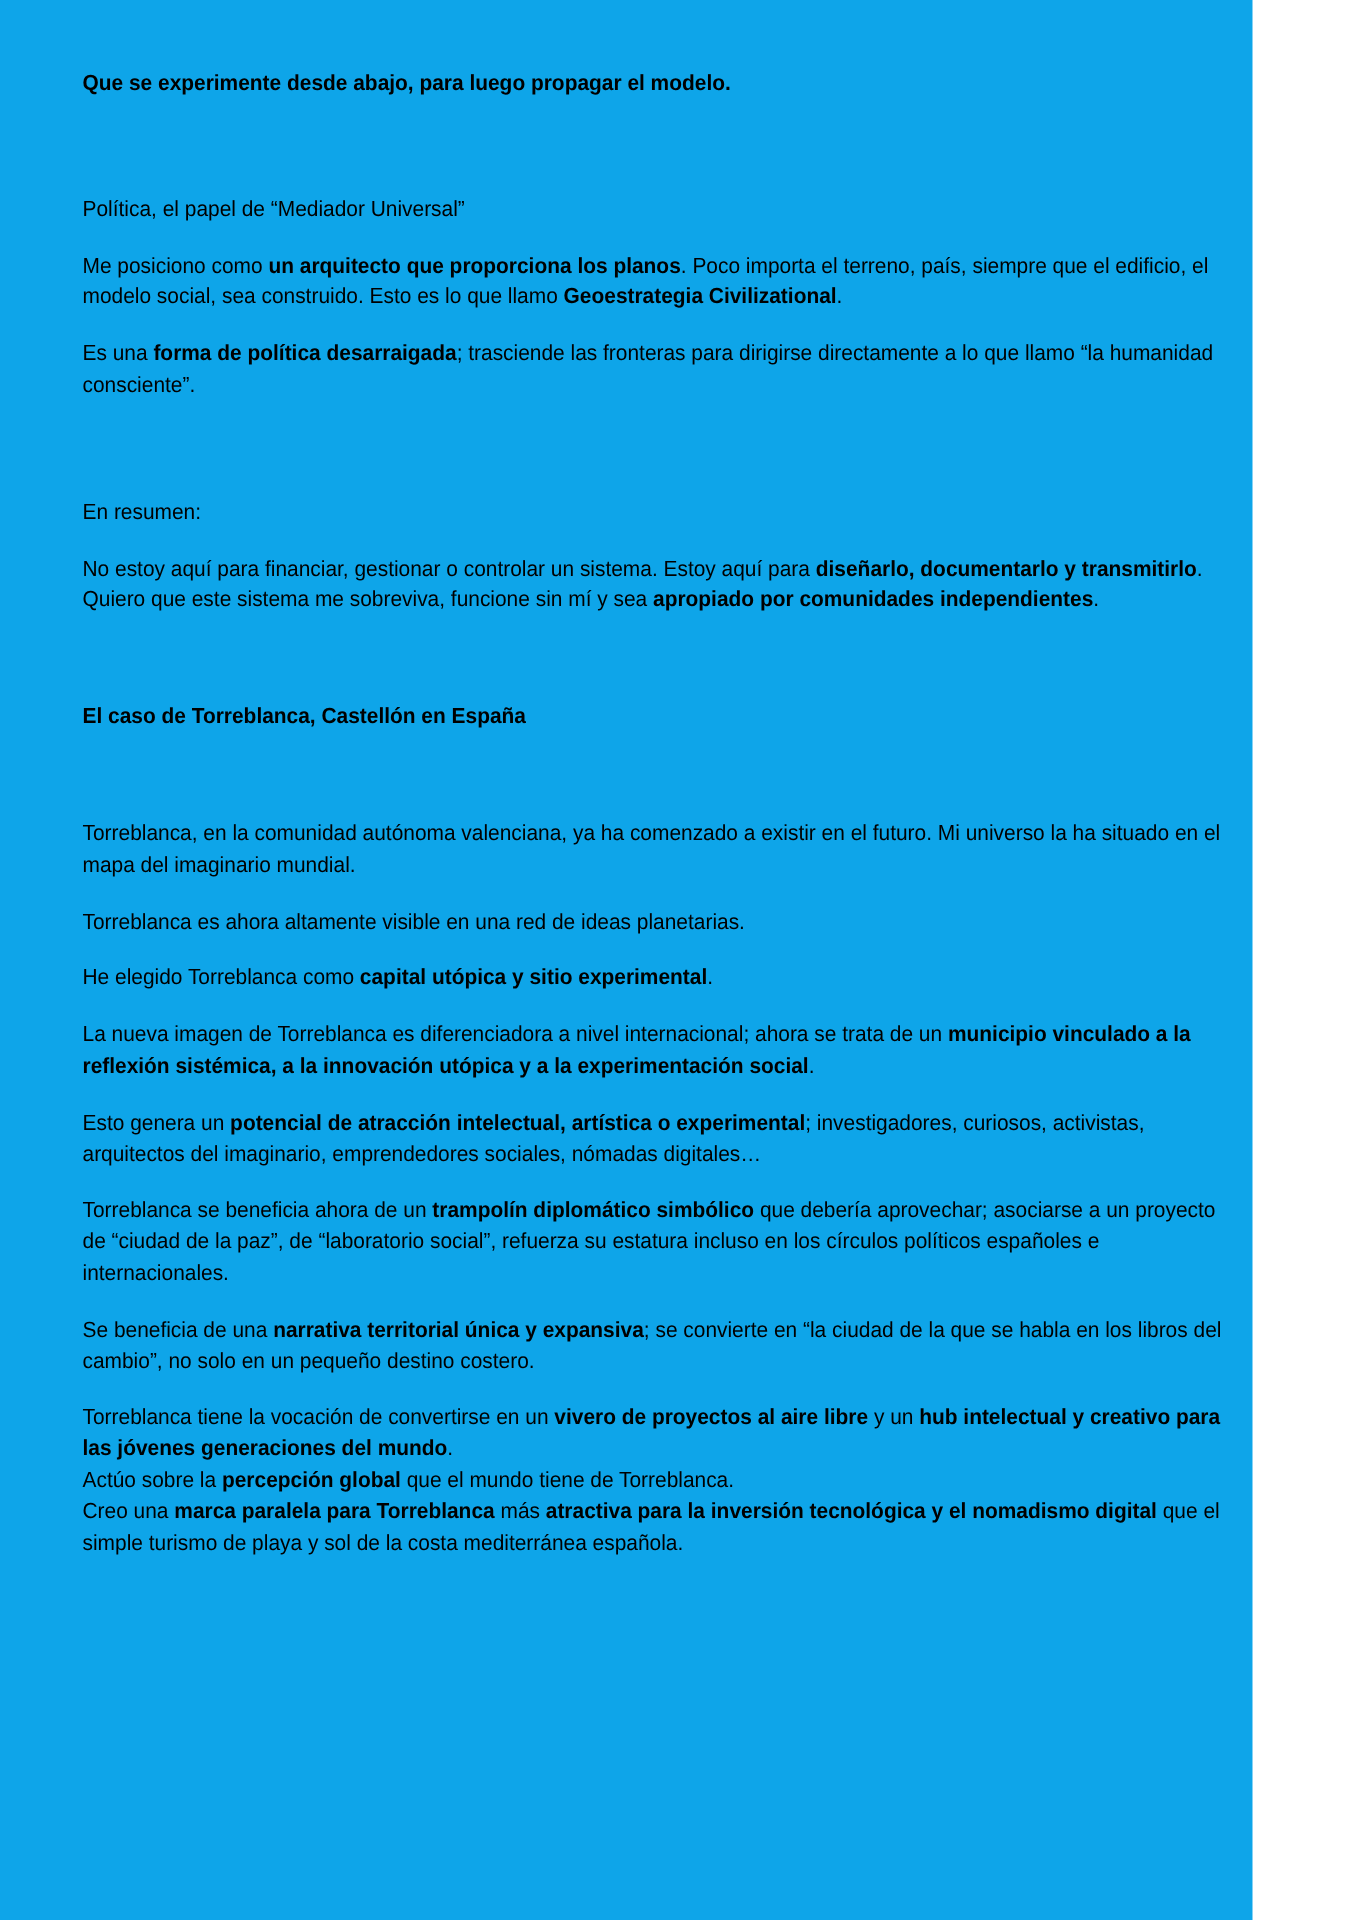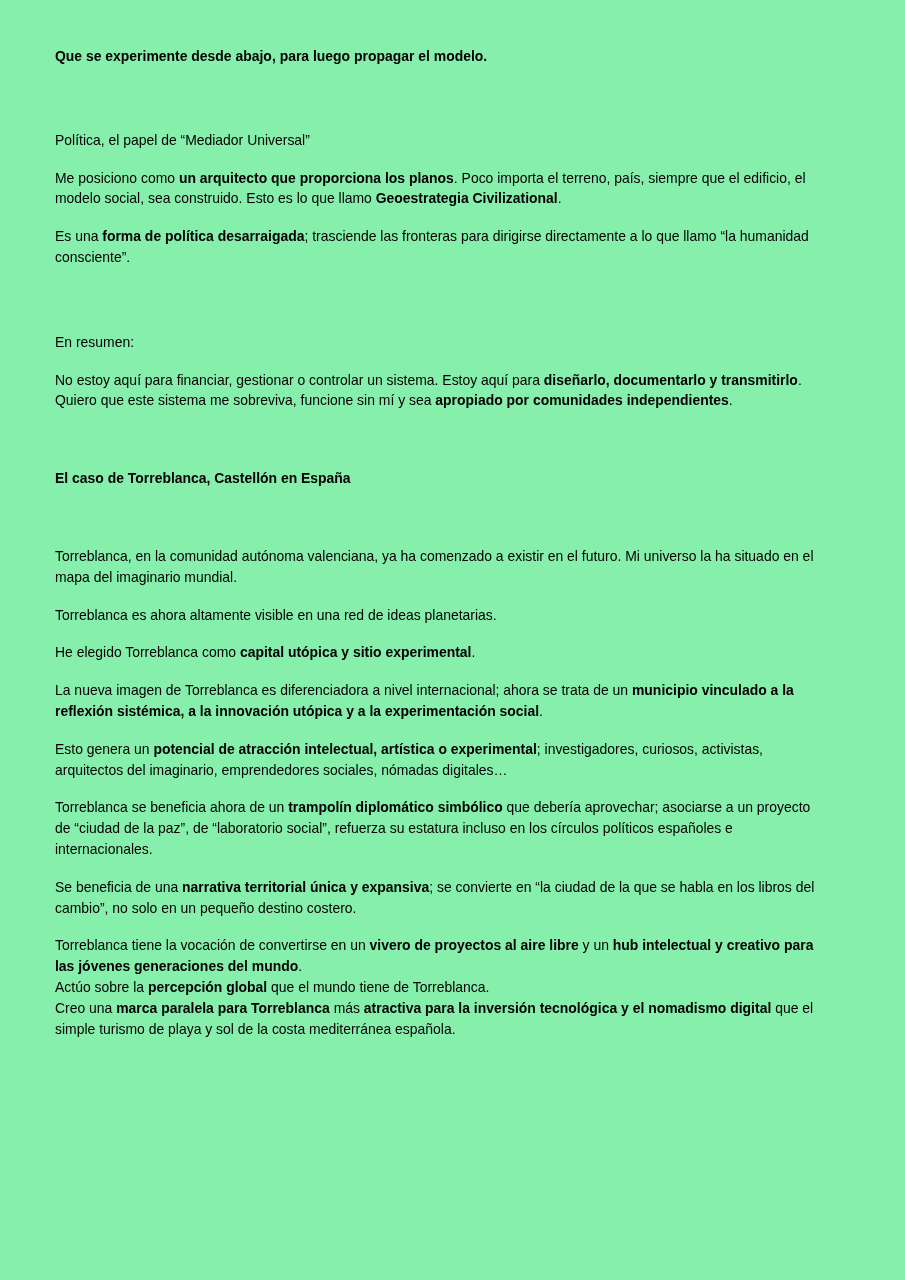--- a/index.html
+++ b/index.html
@@ -9,23 +9,23 @@
   }
   body {
     width: 905px;
     height: 1280px;
     font-family: "Liberation Sans", "DejaVu Sans", sans-serif;
     color: #000000;
     -webkit-font-smoothing: none;
   }
   .page {
     position: relative;
-    width: 905px;
+    width: 835px;
     height: 1280px;
-    background: #86efac;
+    background: #0ea5e9;
     box-sizing: border-box;
     padding: 46px 54px 0 55px;
   }
   .doc {
     width: 796px;
     font-size: 14.6px;
     line-height: 20.8px;
     text-align: left;
     transform: scaleX(0.955);
     transform-origin: 0 0;

